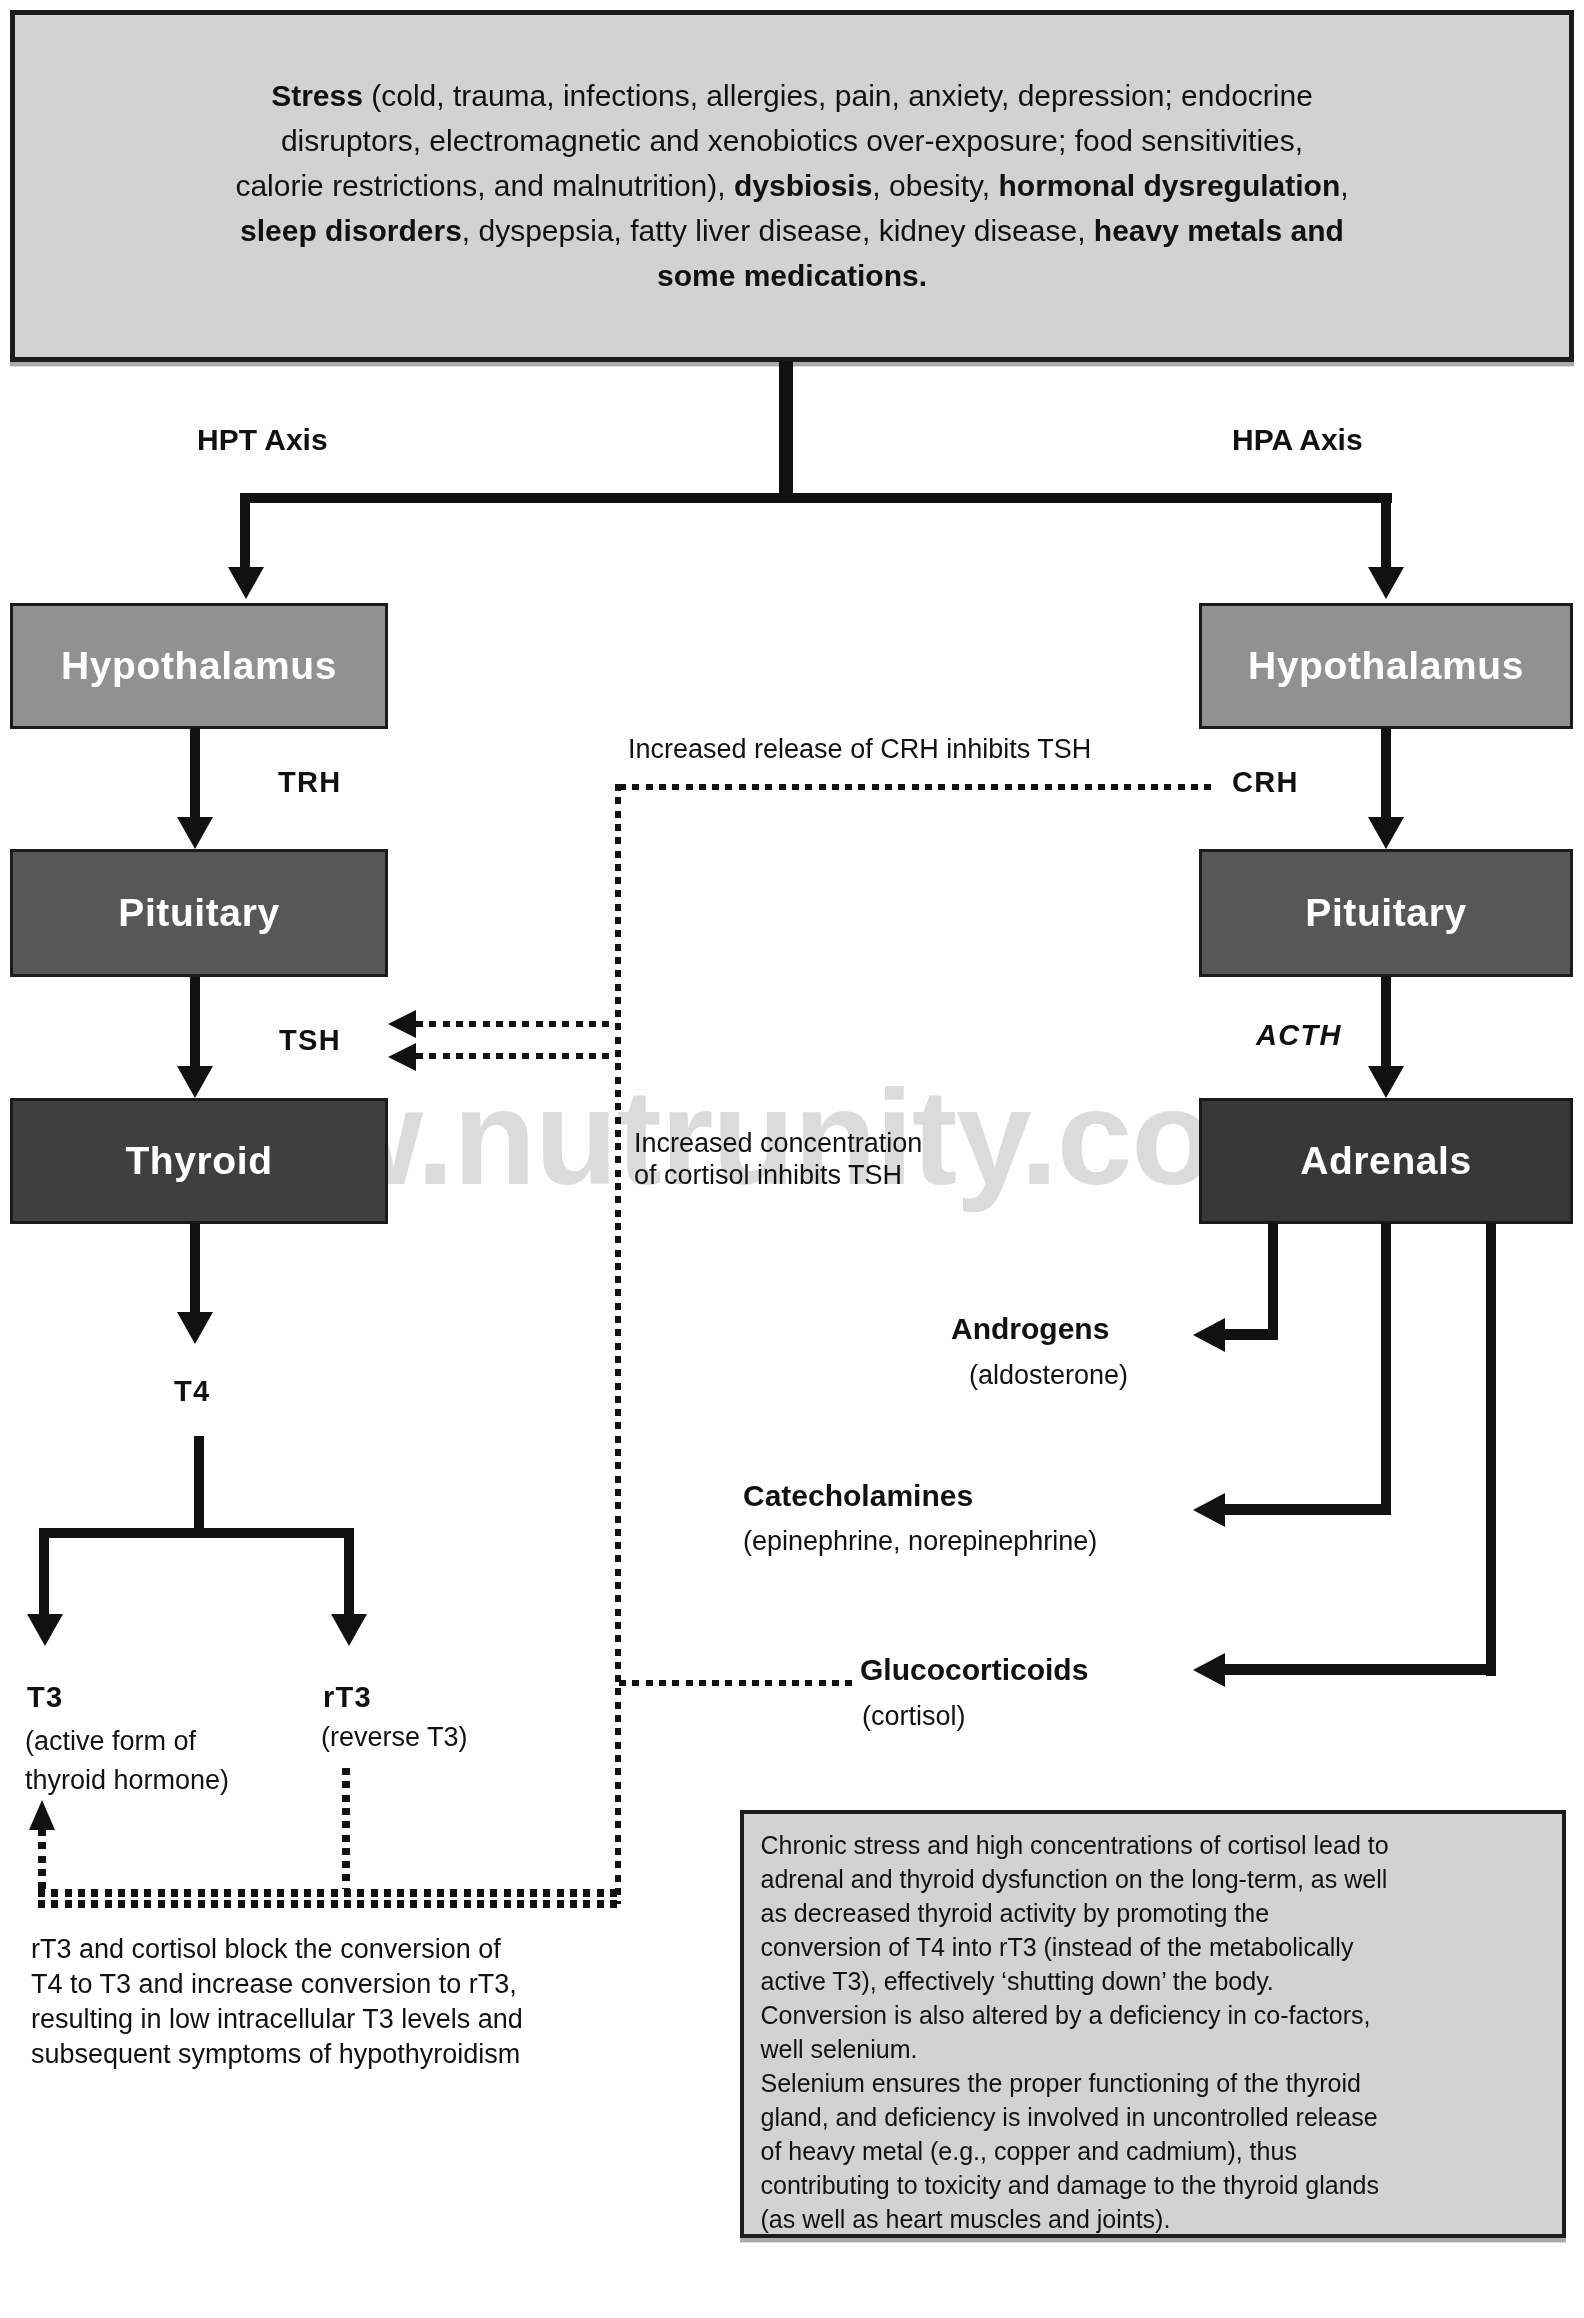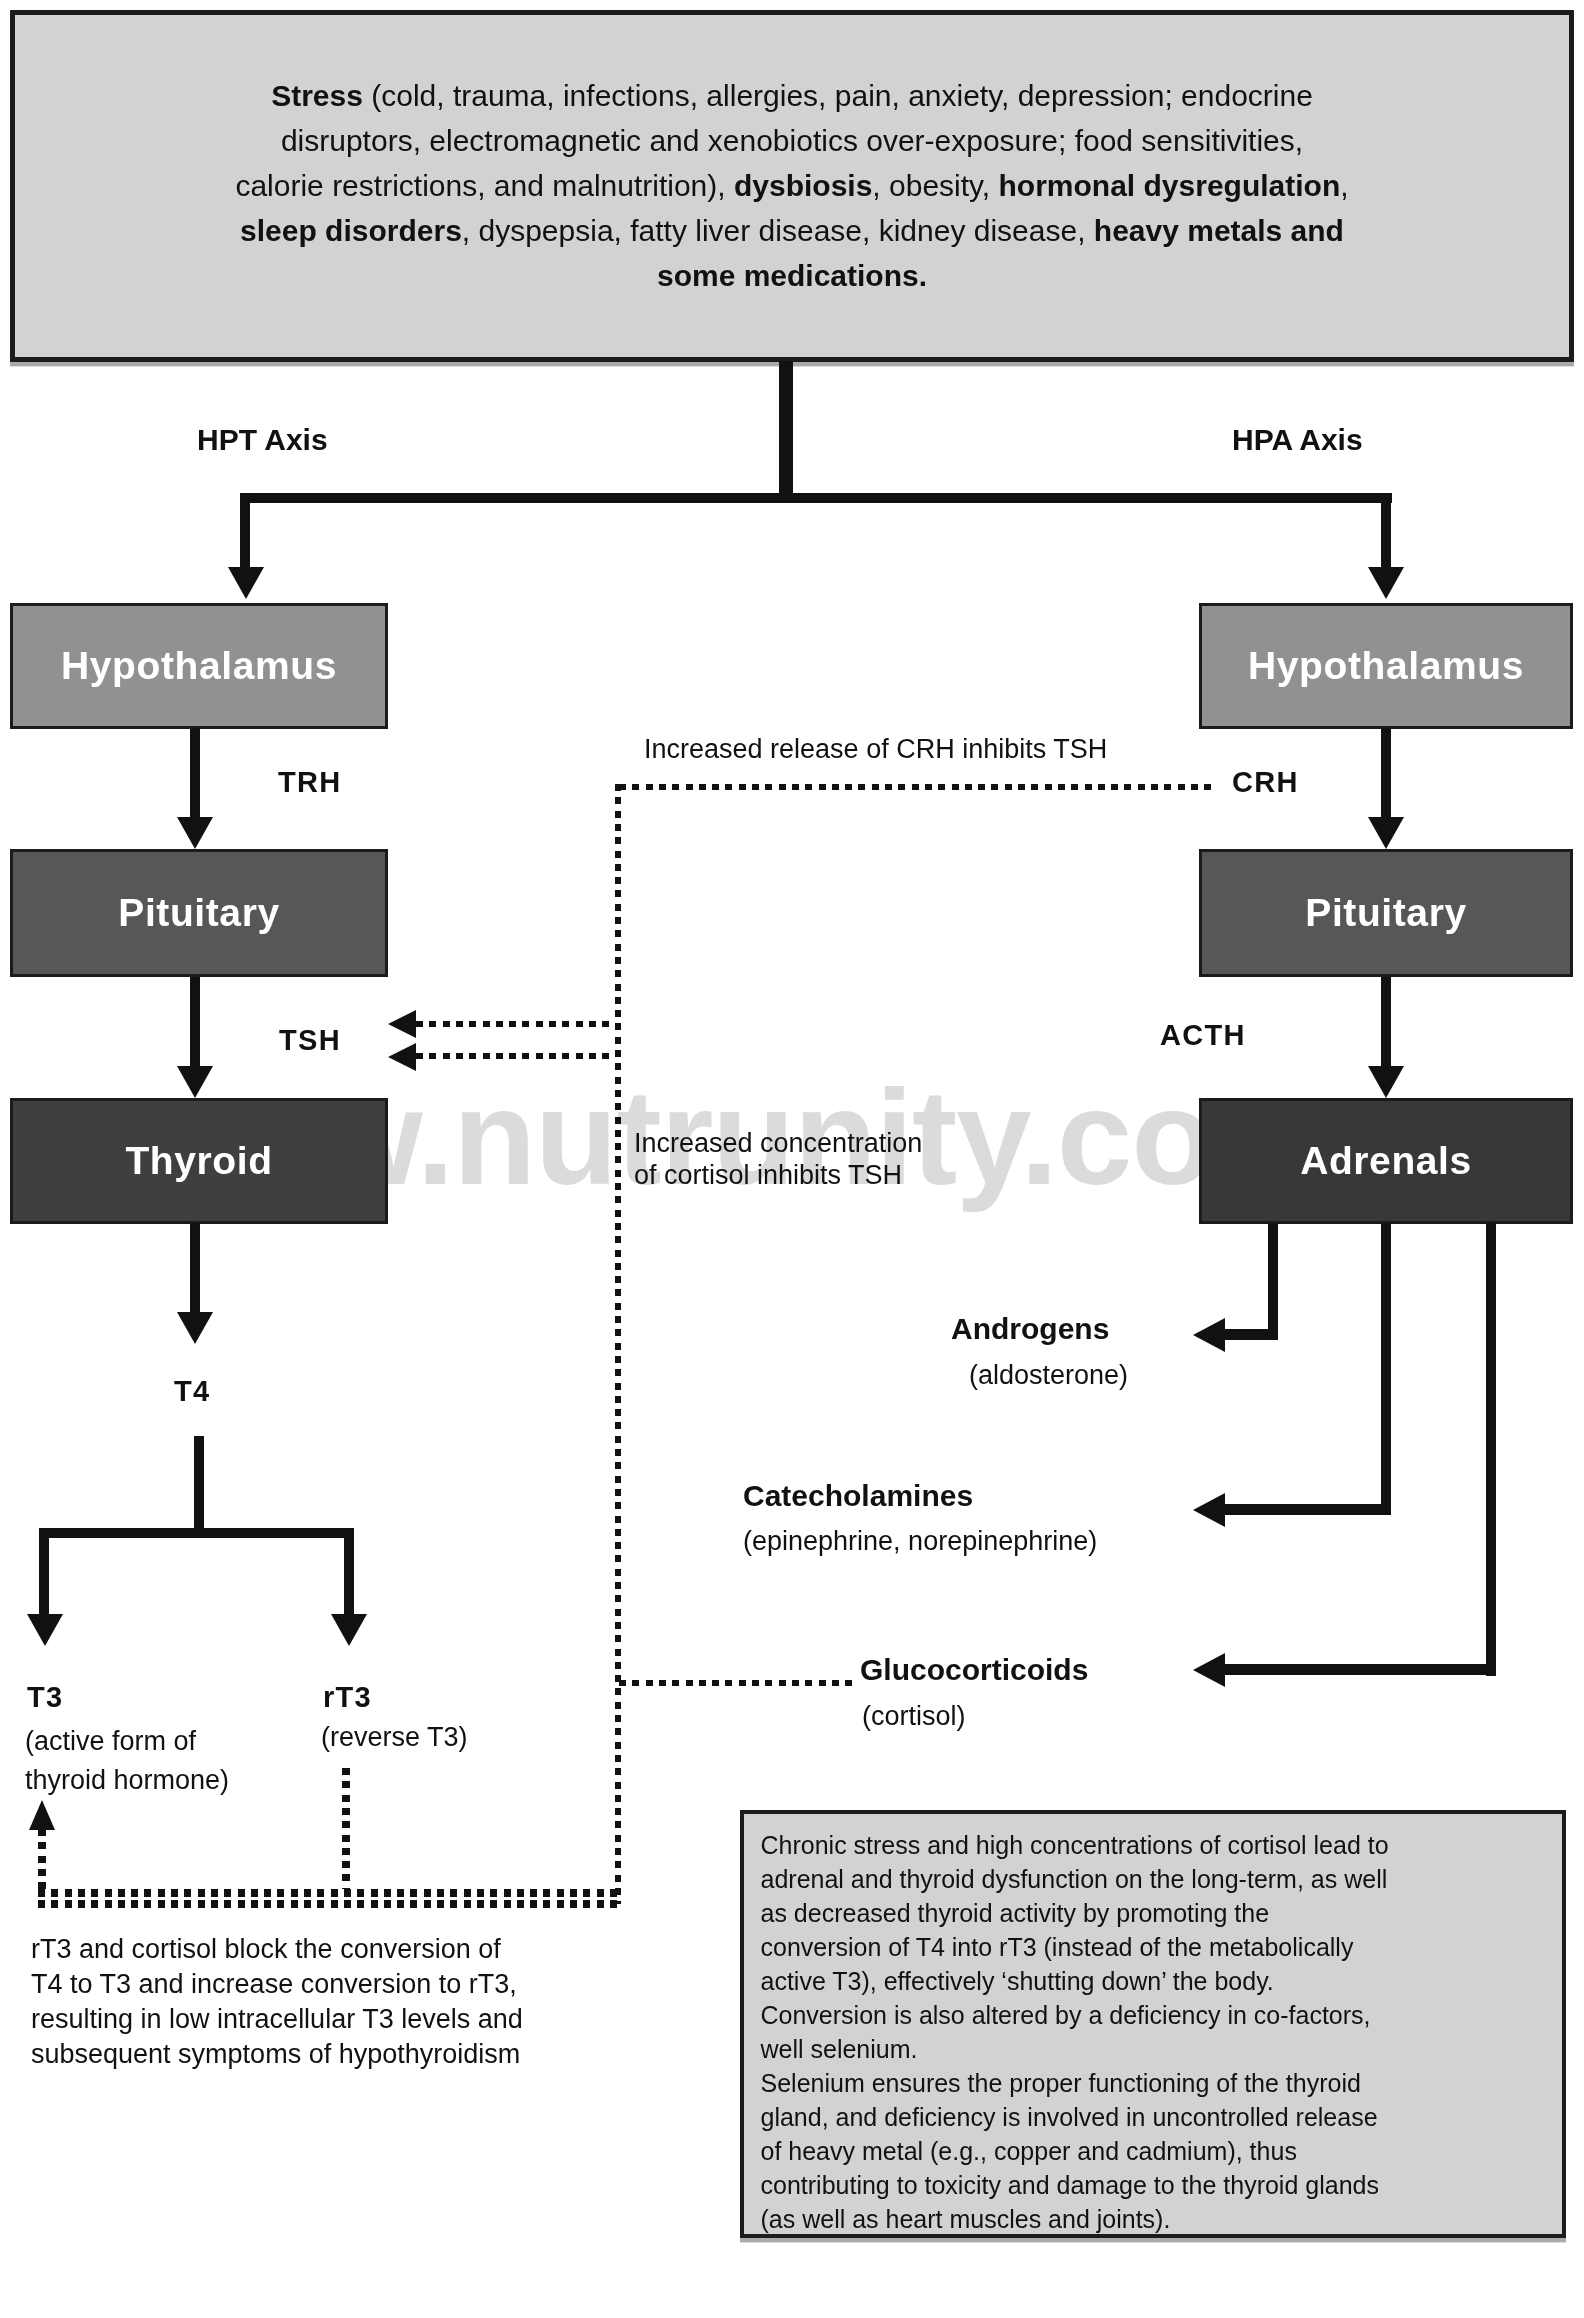--- a/index.html
+++ b/index.html
@@ -109,21 +109,21 @@
   </div>
   <div class="abs vline" style="left:1381px;top:728px;width:10px;height:89px;"></div>
   <div class="abs arr-down" style="left:1368px;top:817px;"></div>
   <div class="abs hormone" style="left:1232px;top:766px;">CRH</div>
 
   <div class="abs obox fill-pit" style="left:1199px;top:849px;width:374px;height:128px;">
     <span>Pituitary</span>
   </div>
   <div class="abs vline" style="left:1381px;top:977px;width:10px;height:89px;"></div>
   <div class="abs arr-down" style="left:1368px;top:1066px;"></div>
-  <div class="abs hormone" style="left:1160px;top:1019px;">ACTH</div>
+  <div class="abs hormone" style="left:1256px;top:1019px;font-style:italic;">ACTH</div>
 
   <div class="abs obox fill-adr" style="left:1199px;top:1098px;width:374px;height:126px;">
     <span>Adrenals</span>
   </div>
 
   <div class="abs vline" style="left:1268px;top:1223px;width:10px;height:114px;"></div>
   <div class="abs hline" style="left:1223px;top:1329px;width:55px;height:11.4px;"></div>
   <div class="abs arr-left" style="left:1193px;top:1318px;"></div>
   <div class="abs out-label" style="left:951px;top:1312px;">Androgens</div>
   <div class="abs sub" style="left:969px;top:1360px;">(aldosterone)</div>
@@ -133,21 +133,21 @@
   <div class="abs arr-left" style="left:1193px;top:1493px;"></div>
   <div class="abs out-label" style="left:743px;top:1479px;">Catecholamines</div>
   <div class="abs sub" style="left:743px;top:1526px;">(epinephrine, norepinephrine)</div>
 
   <div class="abs vline" style="left:1486px;top:1223px;width:10px;height:453px;"></div>
   <div class="abs hline" style="left:1223px;top:1664px;width:273px;height:11.4px;"></div>
   <div class="abs arr-left" style="left:1193px;top:1653px;"></div>
   <div class="abs out-label" style="left:860px;top:1653px;">Glucocorticoids</div>
   <div class="abs sub" style="left:862px;top:1701px;">(cortisol)</div>
 
-  <div class="abs fb-note" style="left:628px;top:734px;margin-left:16px;">Increased release of CRH inhibits TSH</div>
+  <div class="abs fb-note" style="left:628px;top:734px;">Increased release of CRH inhibits TSH</div>
   <div class="abs dot-h" style="left:619px;top:784px;width:596px;"></div>
   <div class="abs dot-v" style="left:615px;top:784px;height:1120px;"></div>
 
   <div class="abs dot-h" style="left:416px;top:1021px;width:200px;"></div>
   <div class="abs arr-left-sm" style="left:388px;top:1010px;"></div>
   <div class="abs dot-h" style="left:416px;top:1053px;width:200px;"></div>
   <div class="abs arr-left-sm" style="left:388px;top:1043px;"></div>
 
   <div class="abs fb-note multiline" style="left:634px;top:1127px;line-height:32px;">Increased concentration
 of cortisol inhibits TSH</div>

